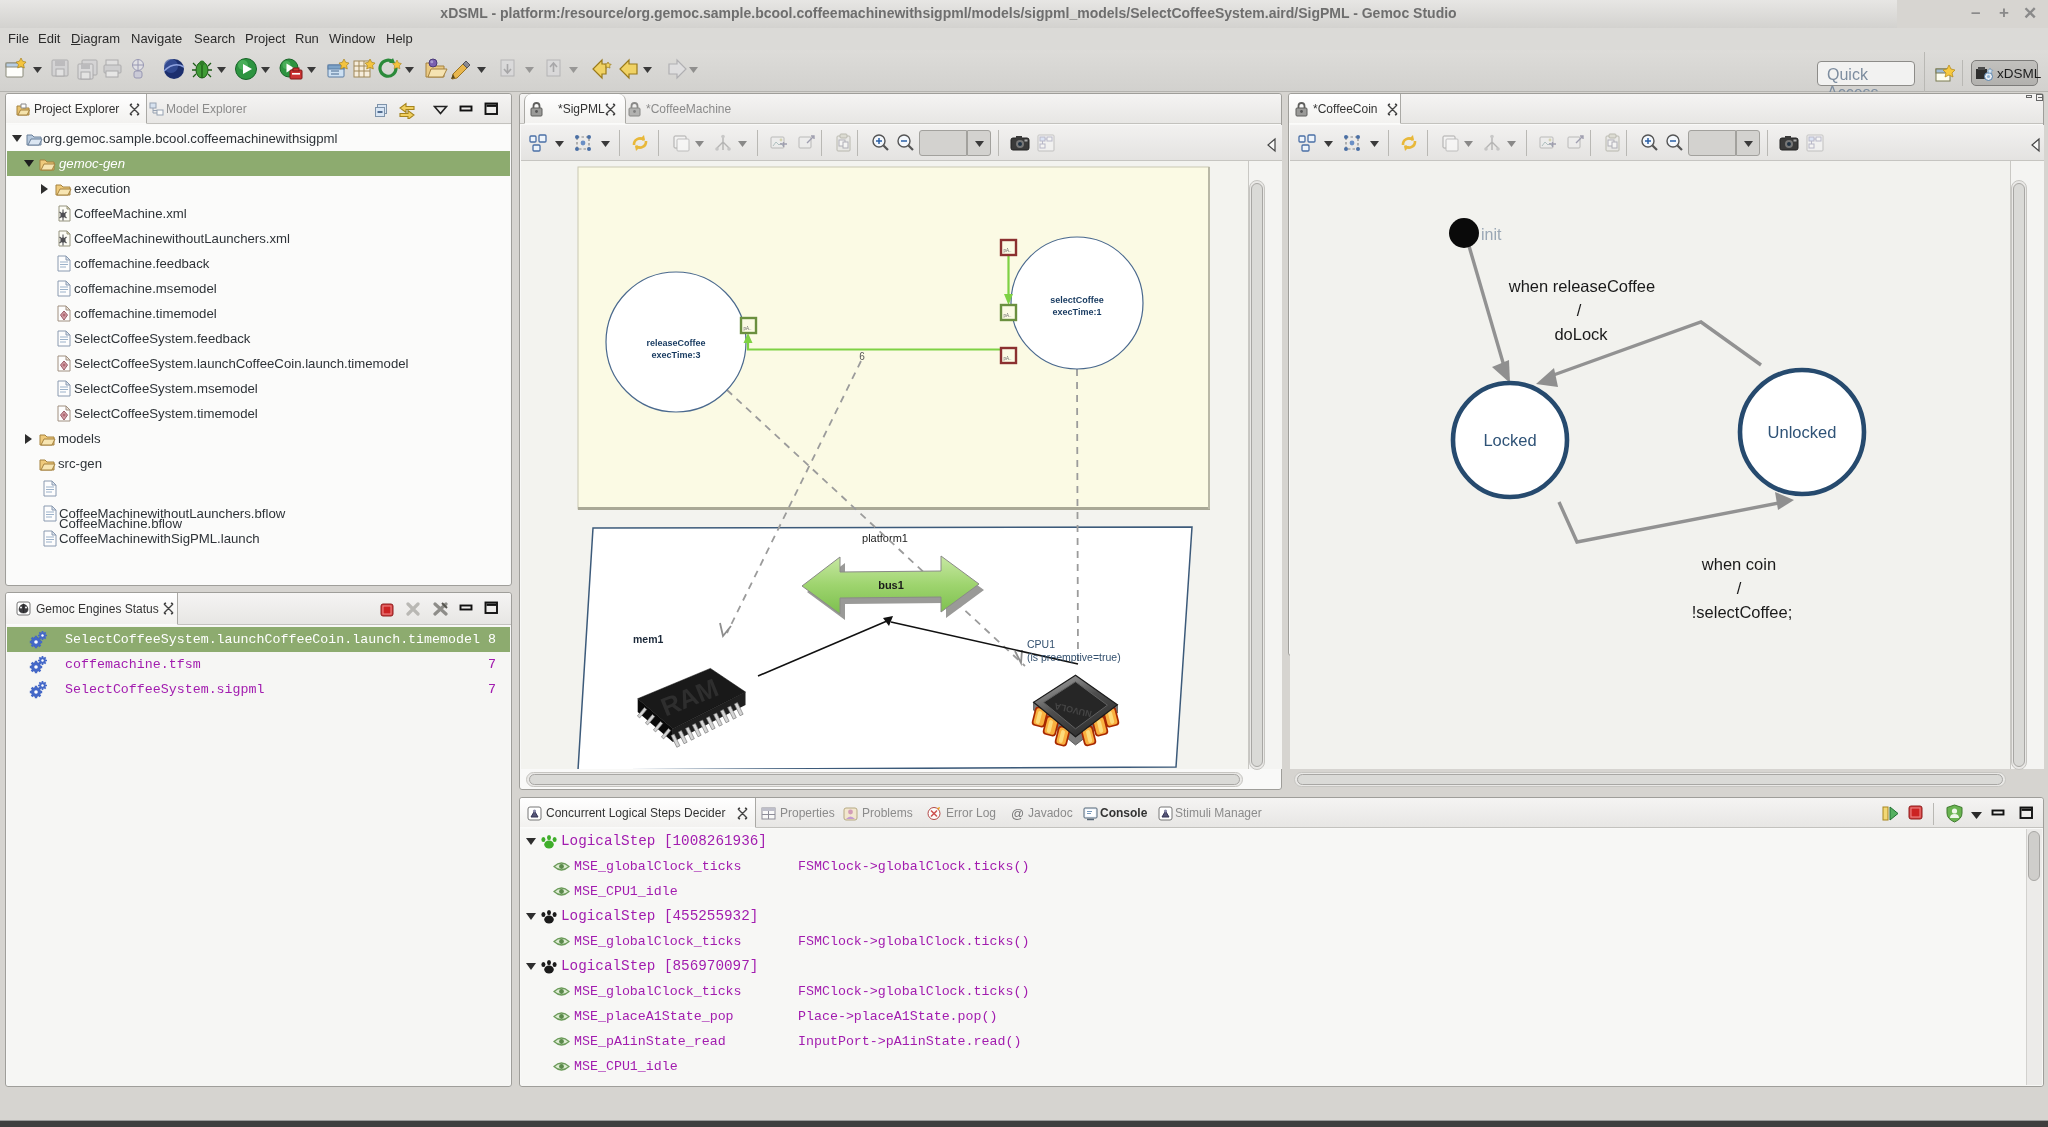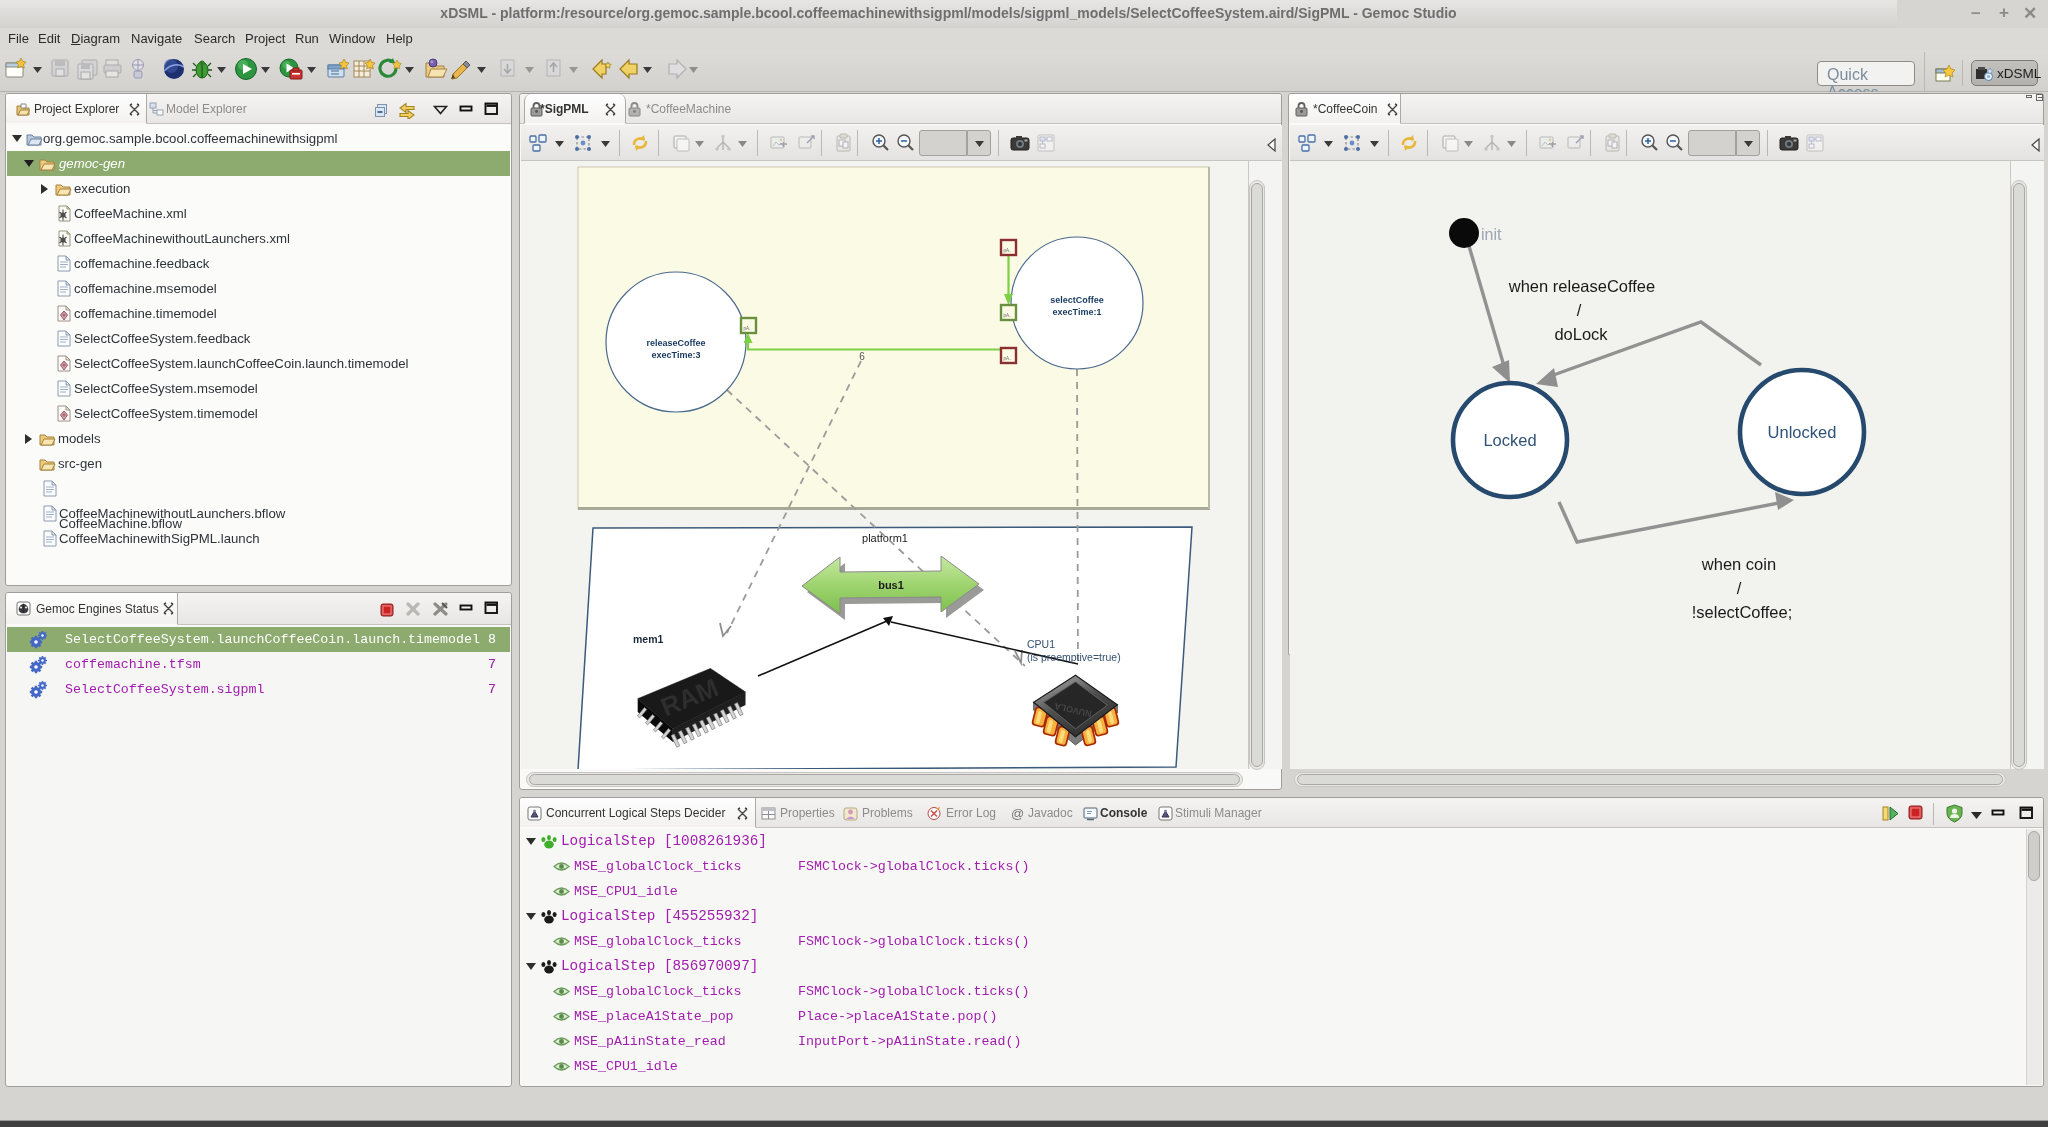--- a/index.html
+++ b/index.html
@@ -482,21 +482,21 @@
 </div>
 
 <div class="card" style="left:519px;top:93px;width:763px;height:697px;">
   <div class="tabrow"></div>
   <div class="atab" style="left:4px;width:102px;border-radius:7px 7px 0 0;"></div>
   <svg style="left:10px;top:8px;" width="13" height="15">
       <rect x="1" y="6" width="11" height="8" rx="1" fill="#9a9a98" stroke="#5f5f5d"></rect>
       <path d="M3.5 6 V4 a3 3 0 0 1 6 0 V6" fill="none" stroke="#5f5f5d" stroke-width="1.8"></path>
       <circle cx="6.5" cy="9.5" r="1.4" fill="#555"></circle>
     </svg>
-  <div class="tablabel" style="left:20px;font-weight:bold;">*SigPML</div>
+  <div class="tablabel" style="left:38px;">*SigPML</div>
   <svg style="left:84px;top:9px;" width="13" height="13">
       <path d="M2 2 L11 11 M11 2 L2 11 M2 2 l2 -1 M11 2 l-2 -1 M2 11 l2 1 M11 11 l-2 1" stroke="#444" stroke-width="1.4" fill="none"></path>
     </svg>
   <svg style="left:108px;top:8px;" width="13" height="15" opacity="0.7">
       <rect x="1" y="6" width="11" height="8" rx="1" fill="#9a9a98" stroke="#5f5f5d"></rect>
       <path d="M3.5 6 V4 a3 3 0 0 1 6 0 V6" fill="none" stroke="#5f5f5d" stroke-width="1.8"></path>
       <circle cx="6.5" cy="9.5" r="1.4" fill="#555"></circle>
     </svg>
   <div class="tablabel2" style="left:126px;">*CoffeeMachine</div>
   <div id="ed1-toolbar" class="abs" style="left:1px;top:31px;width:761px;height:36px;background:linear-gradient(#f2f1f0,#e4e3e1);border-bottom:1px solid #c6c5c1;">

